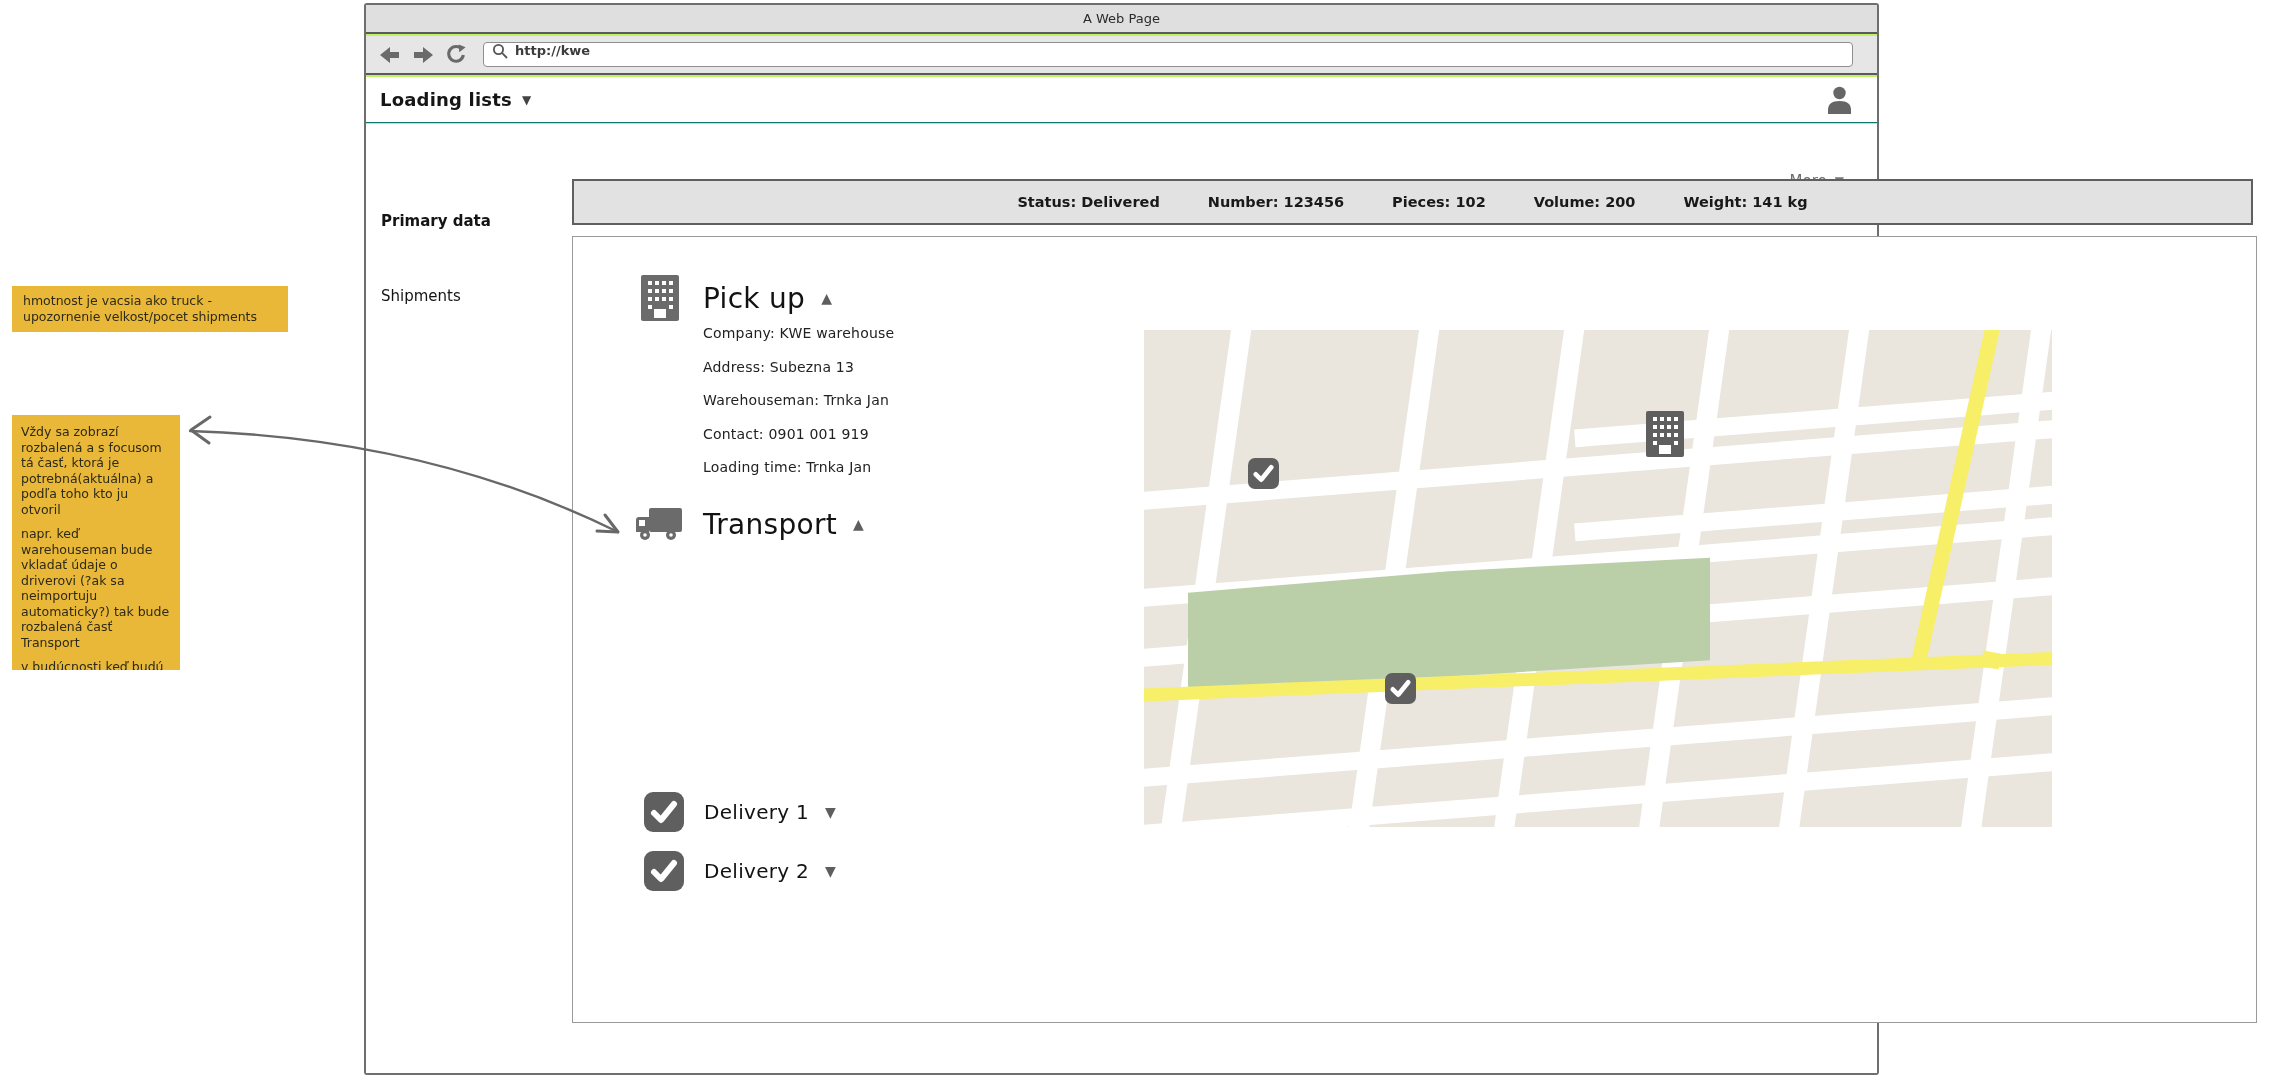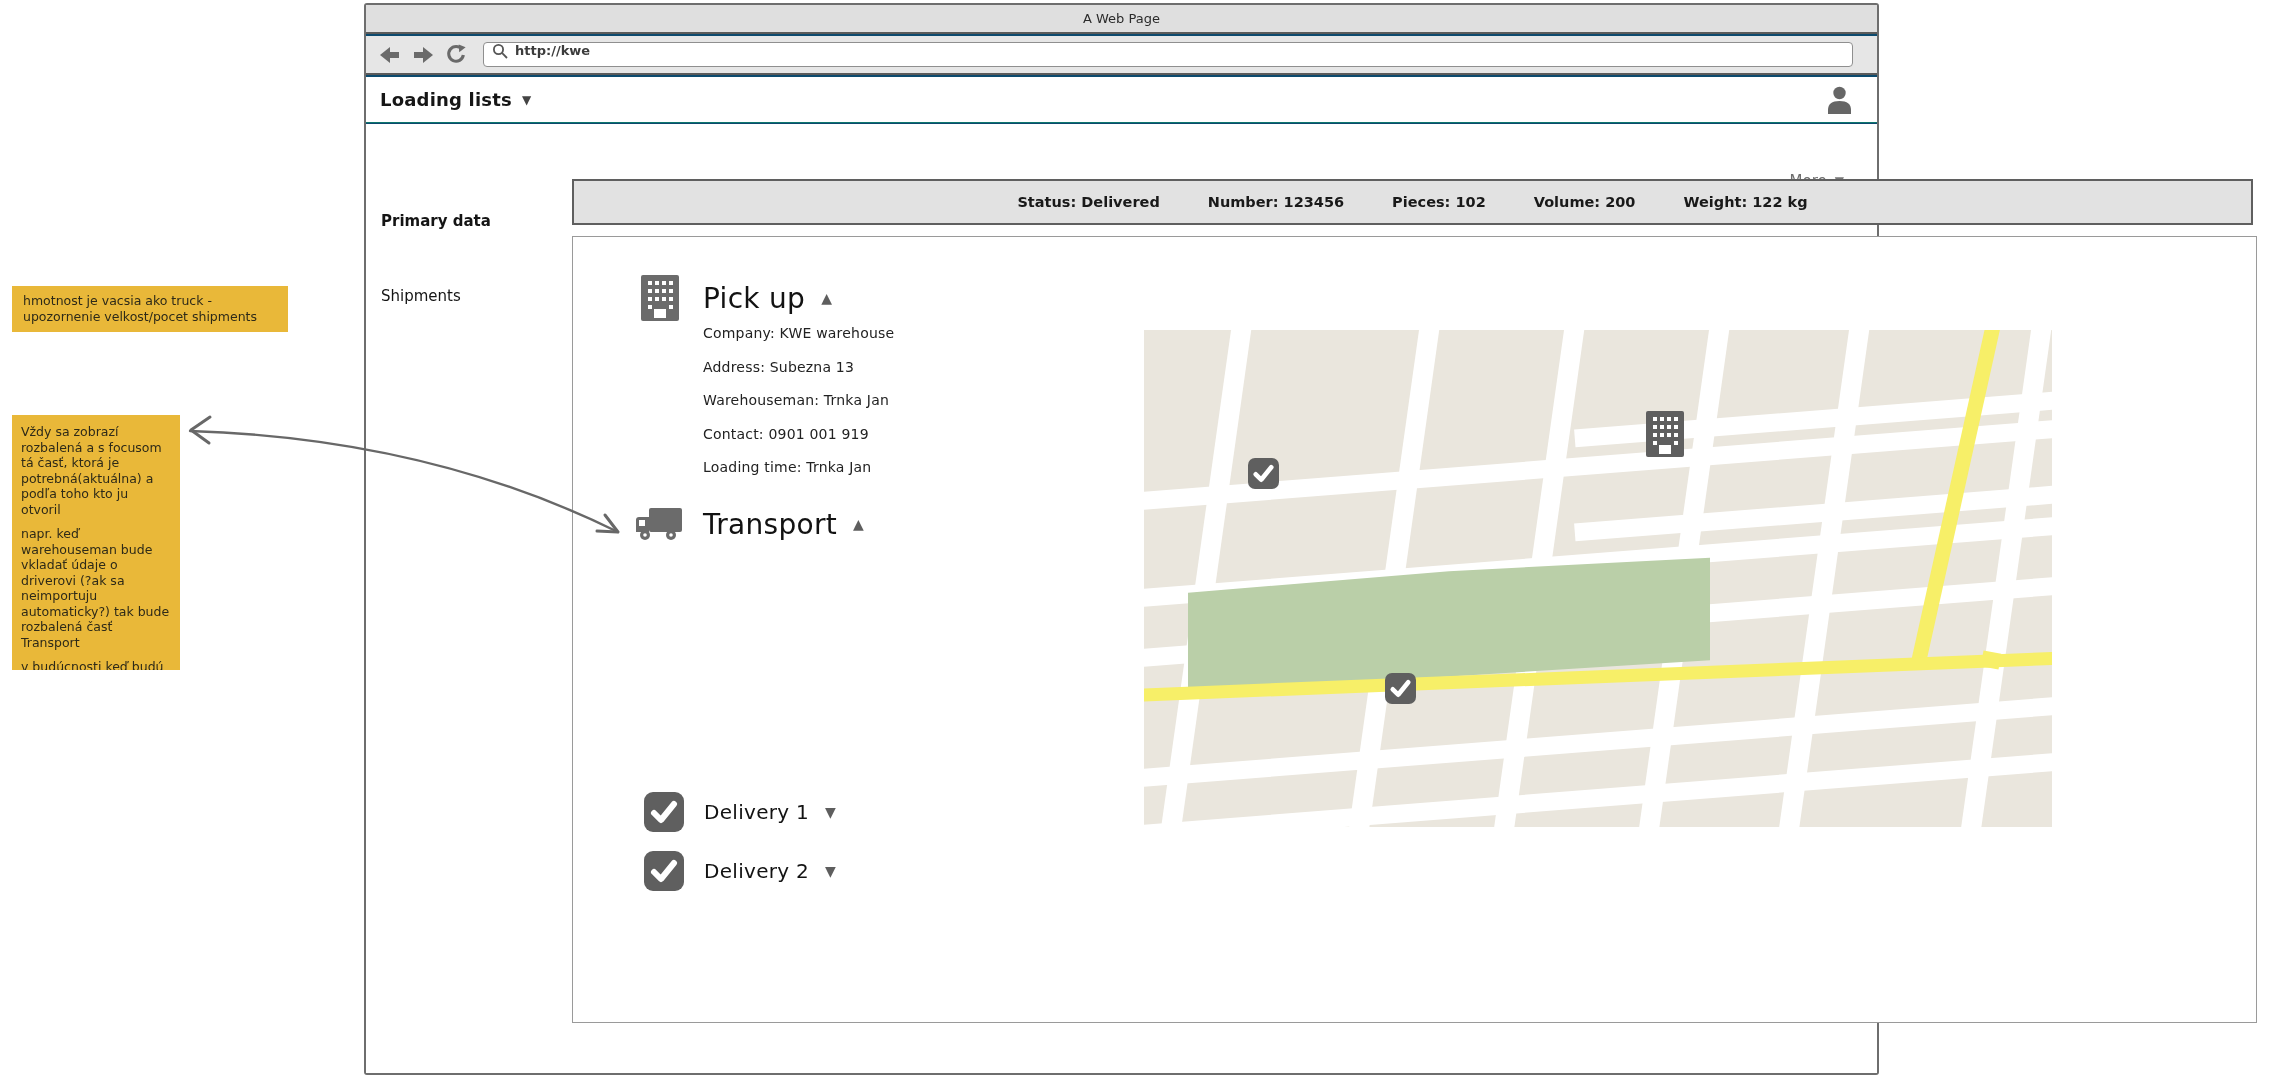--- a/index.html
+++ b/index.html
@@ -1,21 +1,21 @@
 <!DOCTYPE html>
 <html><head>
 <meta charset="utf-8">
 <style>
   * { box-sizing: border-box; margin: 0; padding: 0; }
   html,body { width:2284px; height:1080px; background:#fff; overflow:hidden;
     font-family:"DejaVu Sans","Liberation Sans",sans-serif; color:#1c1c1c; }
 
   
   .window { position:absolute; left:364px; top:3px; width:1515px; height:1072px;
-    background:#0c4a6e; border:2px solid #6e6e6e; border-radius:3px; }
+    background:#bef264; border:2px solid #6e6e6e; border-radius:3px; }
   .titlebar { position:absolute; left:0; top:0; right:0; height:29px; background:#DFDFDF;
     border-bottom:2px solid #5a5a5a; display:flex; align-items:center; justify-content:center;
     font-size:13px; color:#2b2b2b; }
   .toolbar { position:absolute; left:0; top:31px; right:0; height:39px; background:#E6E6E6;
     border-bottom:2px solid #5a5a5a; display:flex; align-items:center; padding:0 24px 0 12px; gap:9px; }
   .navbtn { width:24px; height:24px; display:flex; align-items:center; justify-content:center; cursor:pointer; }
   .urlfield { flex:1; height:25px; background:#fff; border:1px solid #8f8f8f; border-radius:4px;
     display:flex; gap:7px; padding:0 8px; margin-left:6px; }
   .urltext { font-size:13px; font-weight:bold; color:#3c3c3c; }
 
@@ -146,21 +146,21 @@
     </span>
 
     <span class="navitem bold" style="top:88px">Primary data</span>
     <span class="navitem" style="top:163px">Shipments</span>
 
     <div class="statusbar">
       <span>Status: Delivered</span>
       <span>Number: 123456</span>
       <span>Pieces: 102</span>
       <span>Volume: 200</span>
-      <span>Weight: 122 kg</span>
+      <span>Weight: 141 kg</span>
     </div>
 
     <div class="panel">
 
       <div class="sectionrow" style="left:68px; top:38px; gap:24px">
         <svg width="38" height="46" viewBox="0 0 38 46">
           <rect x="0" y="0" width="38" height="46" rx="2" fill="#6b6b6b"></rect>
           <g fill="#fff">
             <rect x="7" y="6" width="4" height="4"></rect>
               <rect x="14" y="6" width="4" height="4"></rect>

